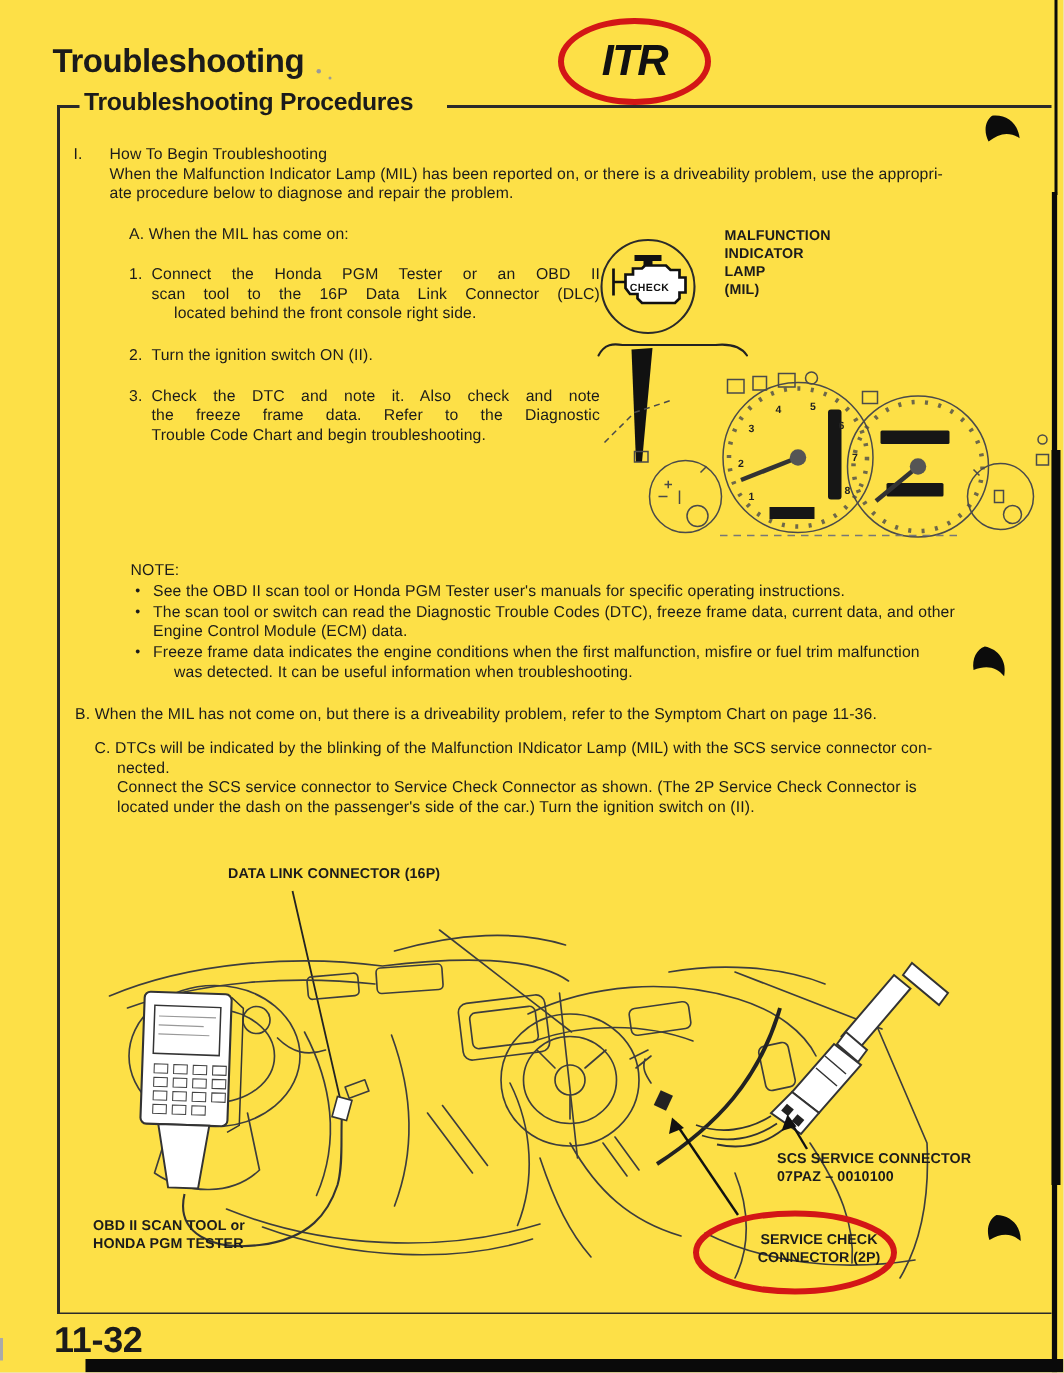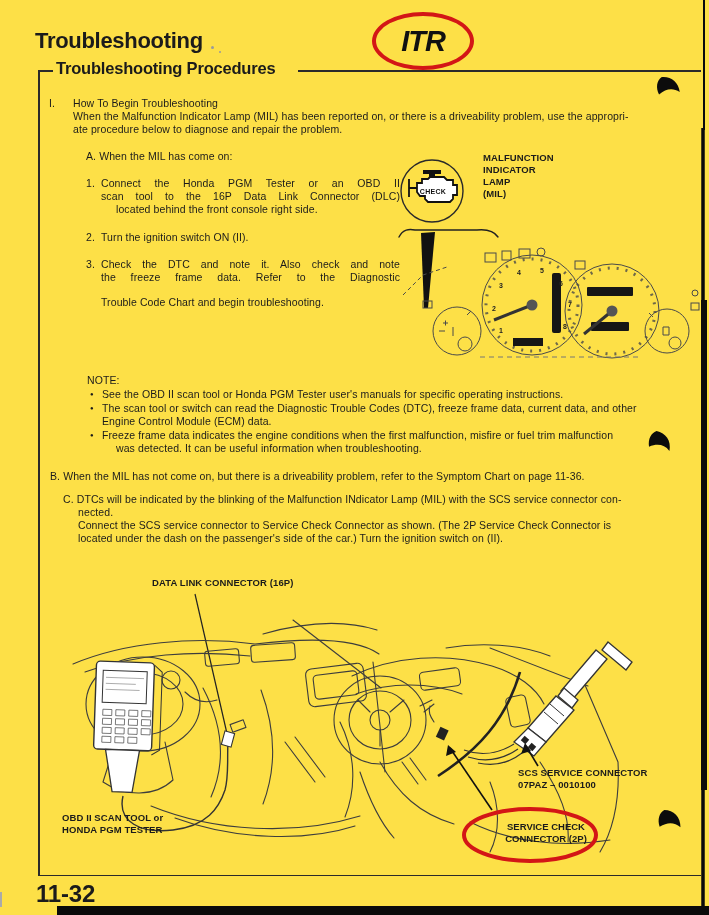--- a/index.html
+++ b/index.html
@@ -54,21 +54,21 @@
   <div class="abs t just" style="left:101px;top:177px;">Connect the Honda PGM Tester or an OBD II</div>
   <div class="abs t just" style="left:101px;top:190px;">scan tool to the 16P Data Link Connector (DLC)</div>
   <div class="abs t" style="left:101px;top:203px;padding-left:15px;">located behind the front console right side.</div>
 
   <div class="abs t" style="left:86px;top:231px;">2.</div>
   <div class="abs t" style="left:101px;top:231px;">Turn the ignition switch ON (II).</div>
 
   <div class="abs t" style="left:86px;top:258px;">3.</div>
   <div class="abs t just" style="left:101px;top:258px;">Check the DTC and note it. Also check and note</div>
   <div class="abs t just" style="left:101px;top:271px;">the freeze frame data. Refer to the Diagnostic</div>
-  <div class="abs t" style="left:101px;top:296px;">Trouble Code Chart and begin troubleshooting.</div>
+  <div class="abs t" style="left:101px;top:284px;">Trouble Code Chart and begin troubleshooting.</div>
 
   <svg class="abs" style="left:395px;top:145px;" width="310" height="225" viewBox="0 0 310 225">
     <g>
       <circle cx="37" cy="46" r="31" fill="none" stroke="#2a2a2a" stroke-width="1.4"></circle>
       <rect x="28" y="25" width="18" height="4" fill="#111"></rect>
       <rect x="34" y="29" width="6" height="5" fill="#111"></rect>
       <path d="M22,38 h5 v-4 h6 l2,-2 h14 l3,3 h6 v5 h4 v10 h-4 v4 l-3,3 H33 l-3,-3 v-3 h-5 l-3,-4 z" fill="#fff" stroke="#111" stroke-width="1.8"></path>
       <path d="M14,34 v18 M14,43 h8" stroke="#111" stroke-width="1.8" fill="none"></path>
       <text x="38" y="49" text-anchor="middle" font-size="7" font-weight="bold" letter-spacing="0.3" fill="#111">CHECK</text>
     </g>

